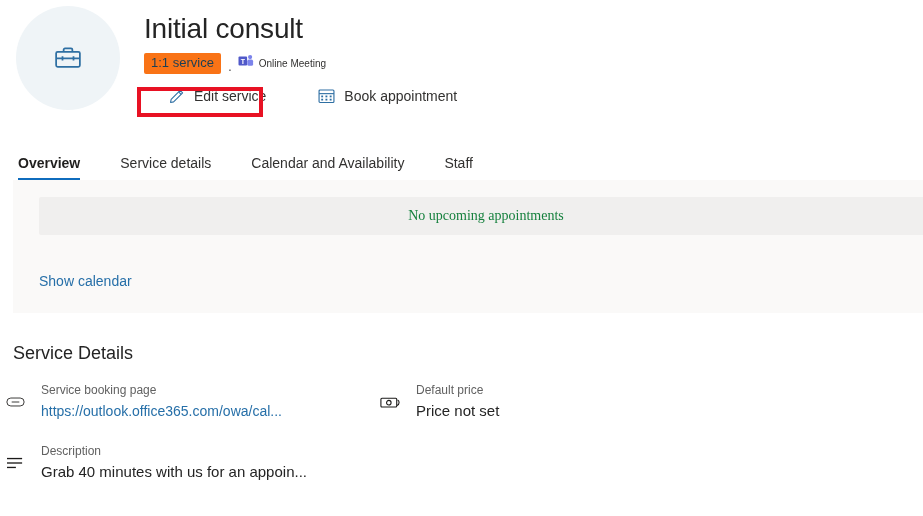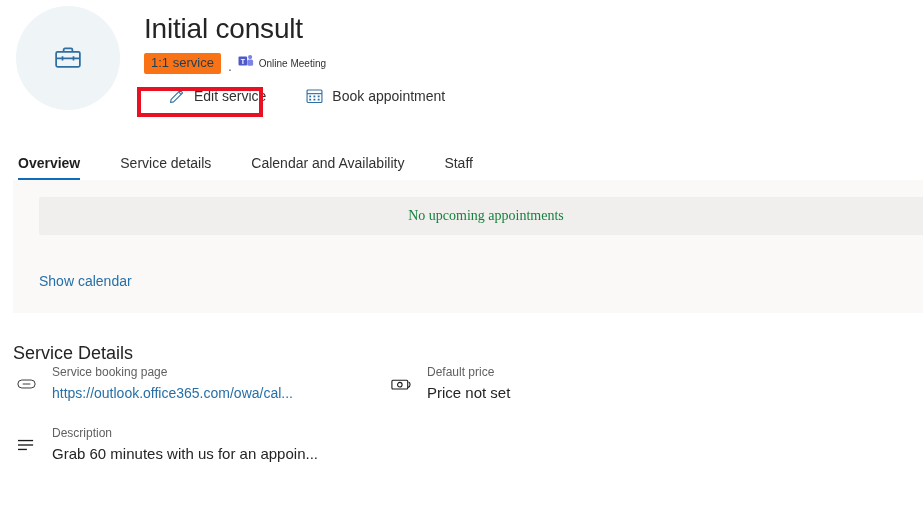--- a/index.html
+++ b/index.html
@@ -81,20 +81,21 @@
     color: #323130;
     white-space: nowrap;
   }
 
   .action-row {
     display: flex;
     align-items: center;
     margin-top: 9px;
     height: 28px;
     position: relative;
+    gap: 12px;
   }
   .action-btn {
     display: flex;
     align-items: center;
     height: 28px;
     background: transparent;
     border: none;
     cursor: pointer;
     font-family: inherit;
     padding: 0;
@@ -201,21 +202,22 @@
   
   .section-title {
     font-size: 18px;
     font-weight: 400;
     color: #242424;
     margin: 0;
     padding: 30px 0 0 13px;
   }
   .details-grid {
     display: flex;
-    padding-left: 13px;
+    padding-left: 2px;
+    margin-top: 18px;
   }
   .col-left  { width: 375px; flex: 0 0 auto; }
   .col-mid   { width: 365px; flex: 0 0 auto; }
   .col-right { flex: 1 1 auto; }
 
   .detail-item {
     display: flex;
     align-items: flex-start;
     margin-bottom: 22px;
   }
@@ -349,21 +351,21 @@
     <div class="detail-item">
       <span class="detail-icon">
         <svg width="20" height="16" viewBox="0 0 22 18" stroke="#1b1a19" stroke-width="1.5" stroke-linecap="butt">
           <line x1="2" y1="4" x2="19" y2="4"></line>
           <line x1="2" y1="9" x2="19" y2="9"></line>
           <line x1="2" y1="14" x2="12" y2="14"></line>
         </svg>
       </span>
       <span class="detail-body">
         <span class="detail-label">Description</span>
-        <span class="detail-value">Grab 60 minutes with us for an appoin...</span>
+        <span class="detail-value">Grab 40 minutes with us for an appoin...</span>
       </span>
     </div>
 
   </div>
 
 
   <div class="col-right">
     <div class="detail-item">
       <span class="detail-icon">
         <svg width="20" height="15" viewBox="0 0 22 16" fill="none" stroke="#1b1a19" stroke-width="1.2">

